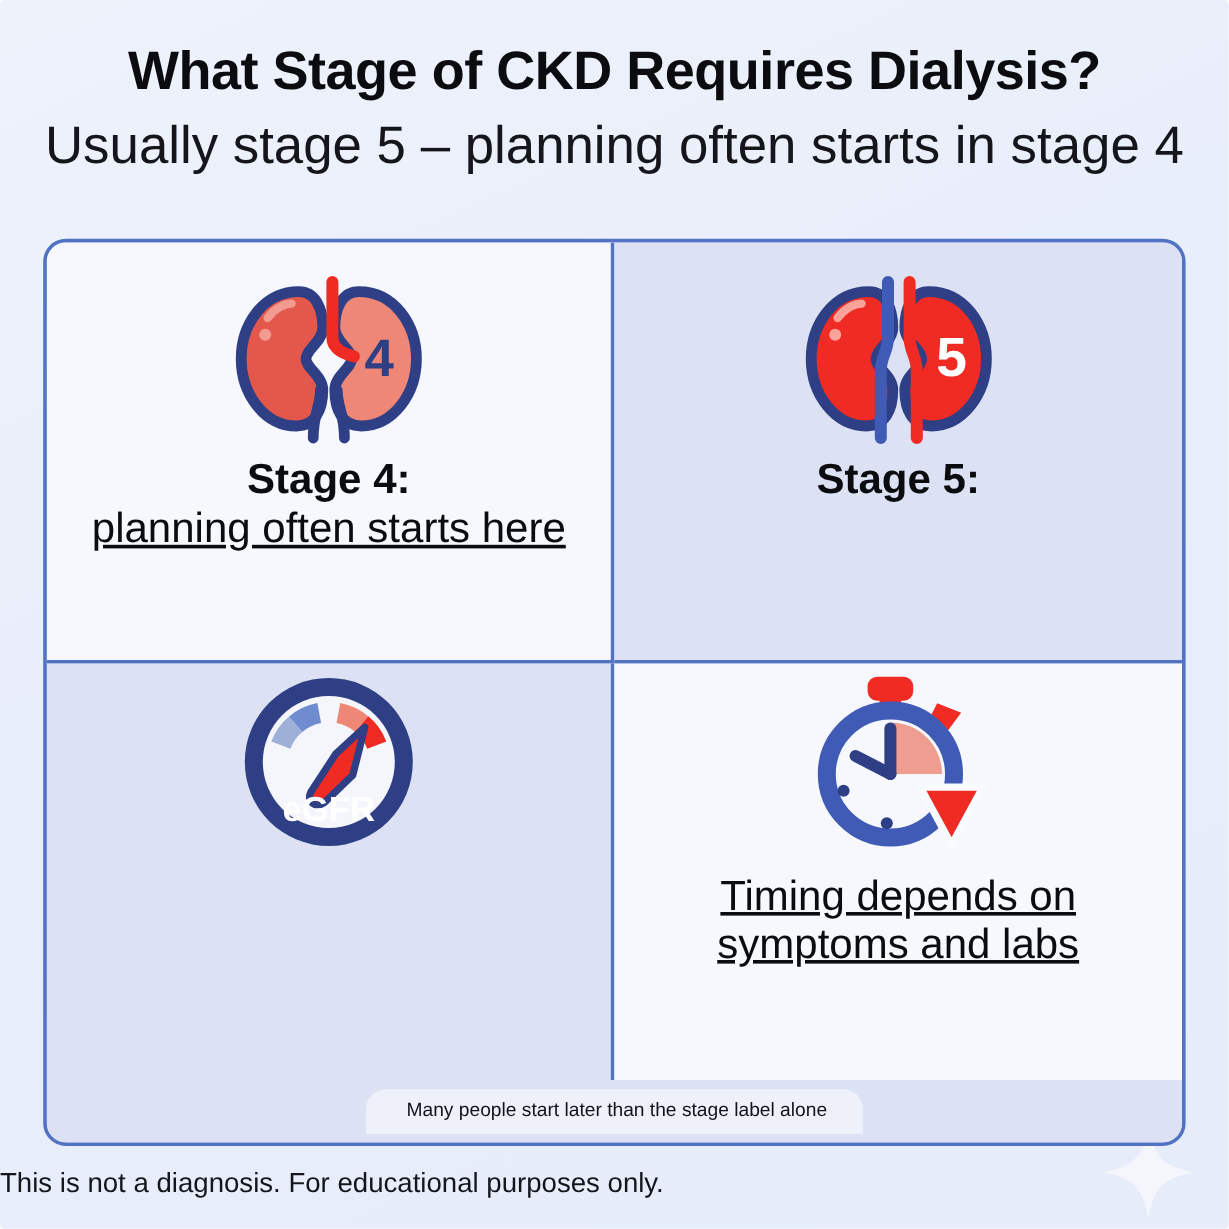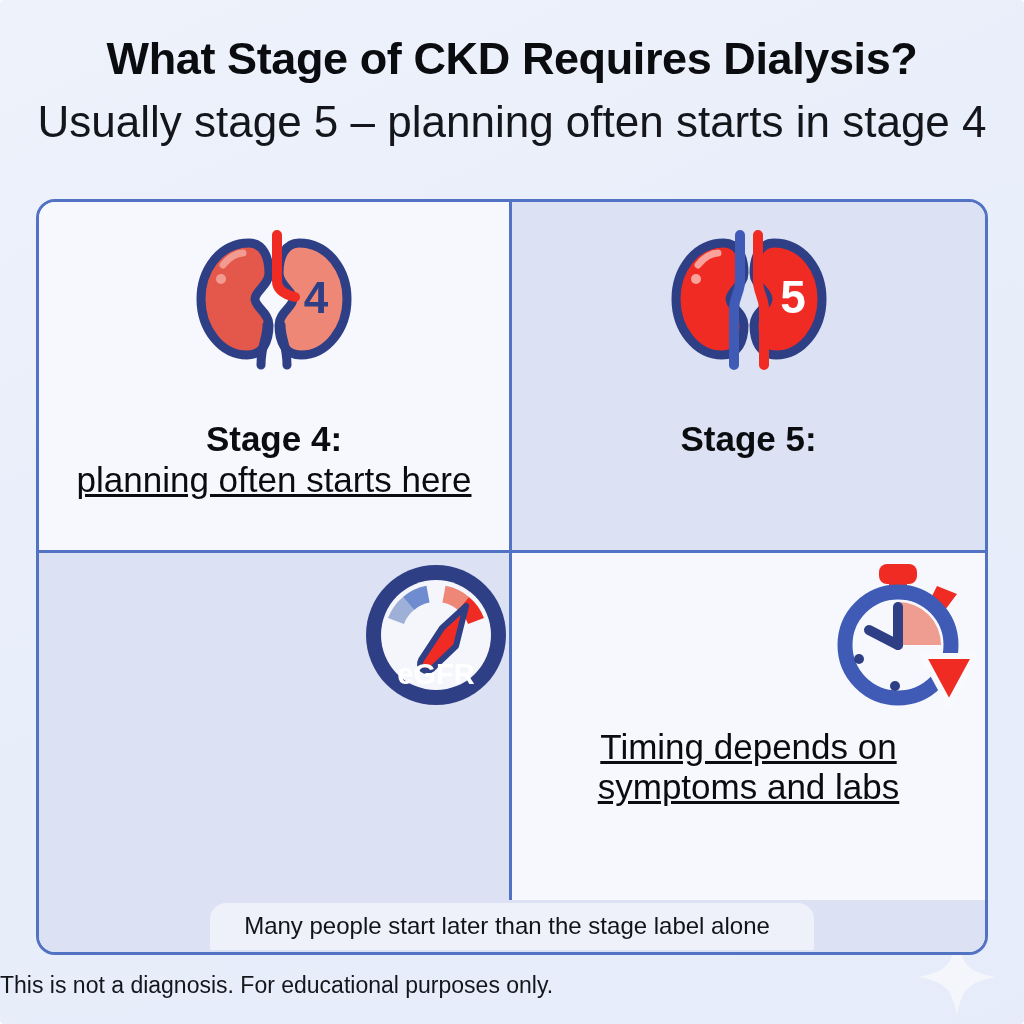--- a/index.html
+++ b/index.html
@@ -88,36 +88,35 @@
   .cell-br { background: #f6f8fd; }
 
   .icon-wrap {
     height: 150px;
     display: flex;
     align-items: center;
     justify-content: center;
     width: 100%;
   }
   .cell-top .icon-wrap { margin-top: 22px; }
-  .cell-bot .icon-wrap { margin-top: 12px; height: 140px; justify-content: flex-end; }
+  .cell-bot .icon-wrap { margin-top: 12px; height: 140px; }
 
   .cell-text {
     text-align: center;
     padding: 0 14px;
     line-height: 1.17;
   }
   .cell-top .cell-text { margin-top: 6px; }
   .cell-bot .cell-text { margin-top: 14px; }
 
   .cell-head {
     display: block;
     font-size: 35px;
     font-weight: bold;
     color: #0b0c10;
-    margin-top: 39px;
   }
   .cell-body {
     display: block;
     font-size: 35px;
     font-weight: normal;
     color: #0b0c10;
     text-decoration: underline;
   }
   .cell-br .cell-text { margin-top: 22px; }
 
@@ -128,22 +127,22 @@
     bottom: 0;
     height: 52px;
     background: #dce2f3;
     display: flex;
     align-items: center;
     justify-content: center;
   }
   .note-pill {
     background: #eef1fa;
     border-radius: 16px 16px 0 0;
-    padding: 9px 44px 10px 34px;
-    font-size: 24px;
+    padding: 9px 30px 10px 34px;
+    font-size: 16px;
     color: #12141a;
     white-space: nowrap;
     box-shadow: 0 0 0 1px rgba(220,226,243,.6);
   }
 
   
   .footer {
     position: absolute;
     left: 0; right: 16px;
     top: 972px;

